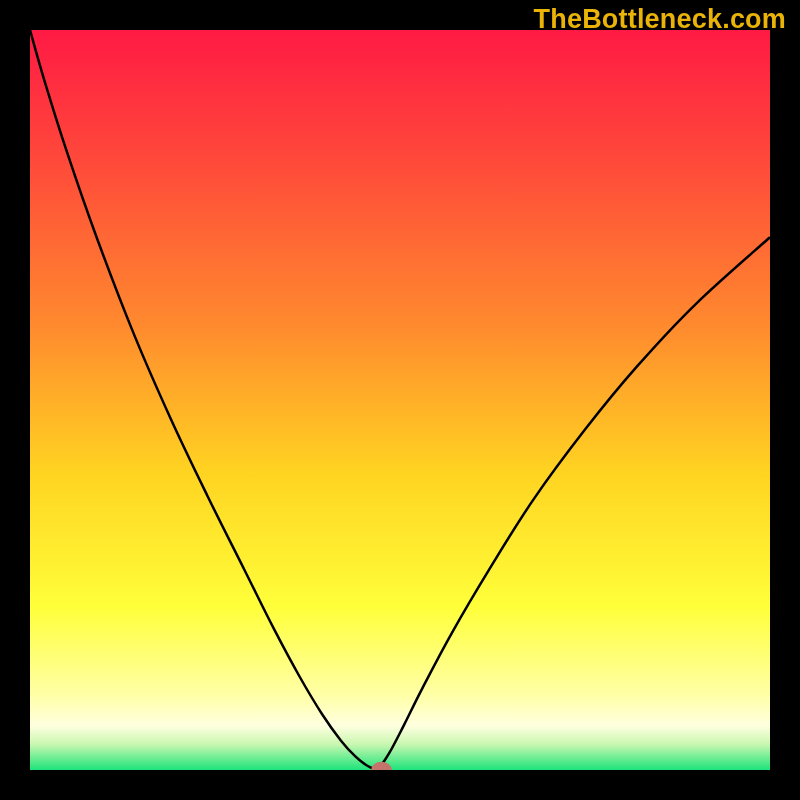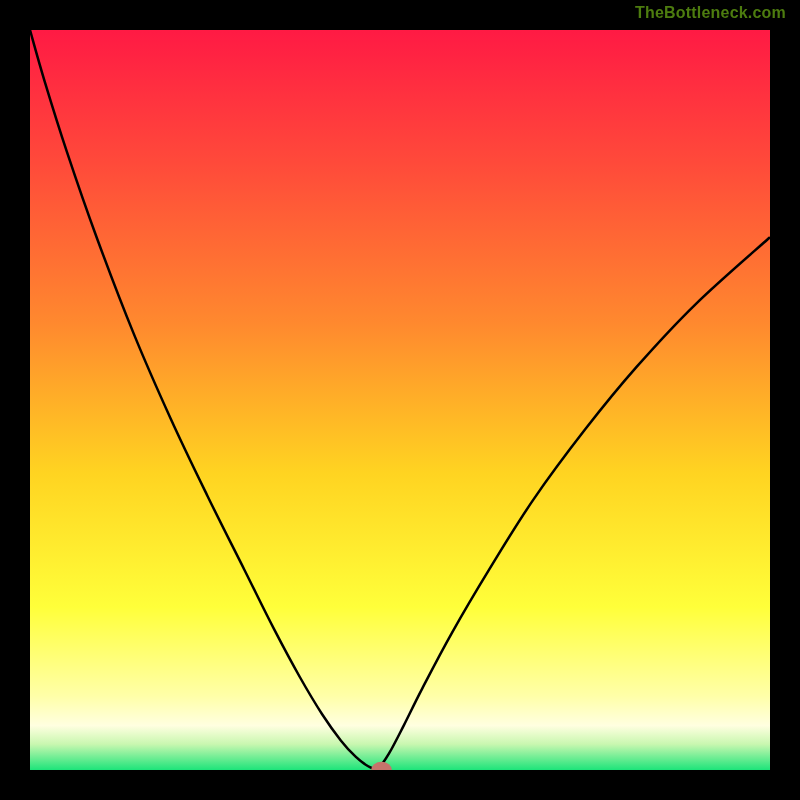--- a/index.html
+++ b/index.html
@@ -13,23 +13,23 @@
   .frame {
     width: 800px;
     height: 800px;
     background: #000;
     position: relative;
   }
   .brand {
     position: absolute;
     top: 4px;
     right: 14px;
-    font-size: 16px;
+    font-size: 27px;
     font-weight: 600;
-    color: #4d7c0f;
+    color: #eab308;
     letter-spacing: 0.2px;
   }
   .plot {
     position: absolute;
     left: 30px;
     top: 30px;
     width: 740px;
     height: 740px;
   }
 </style>

